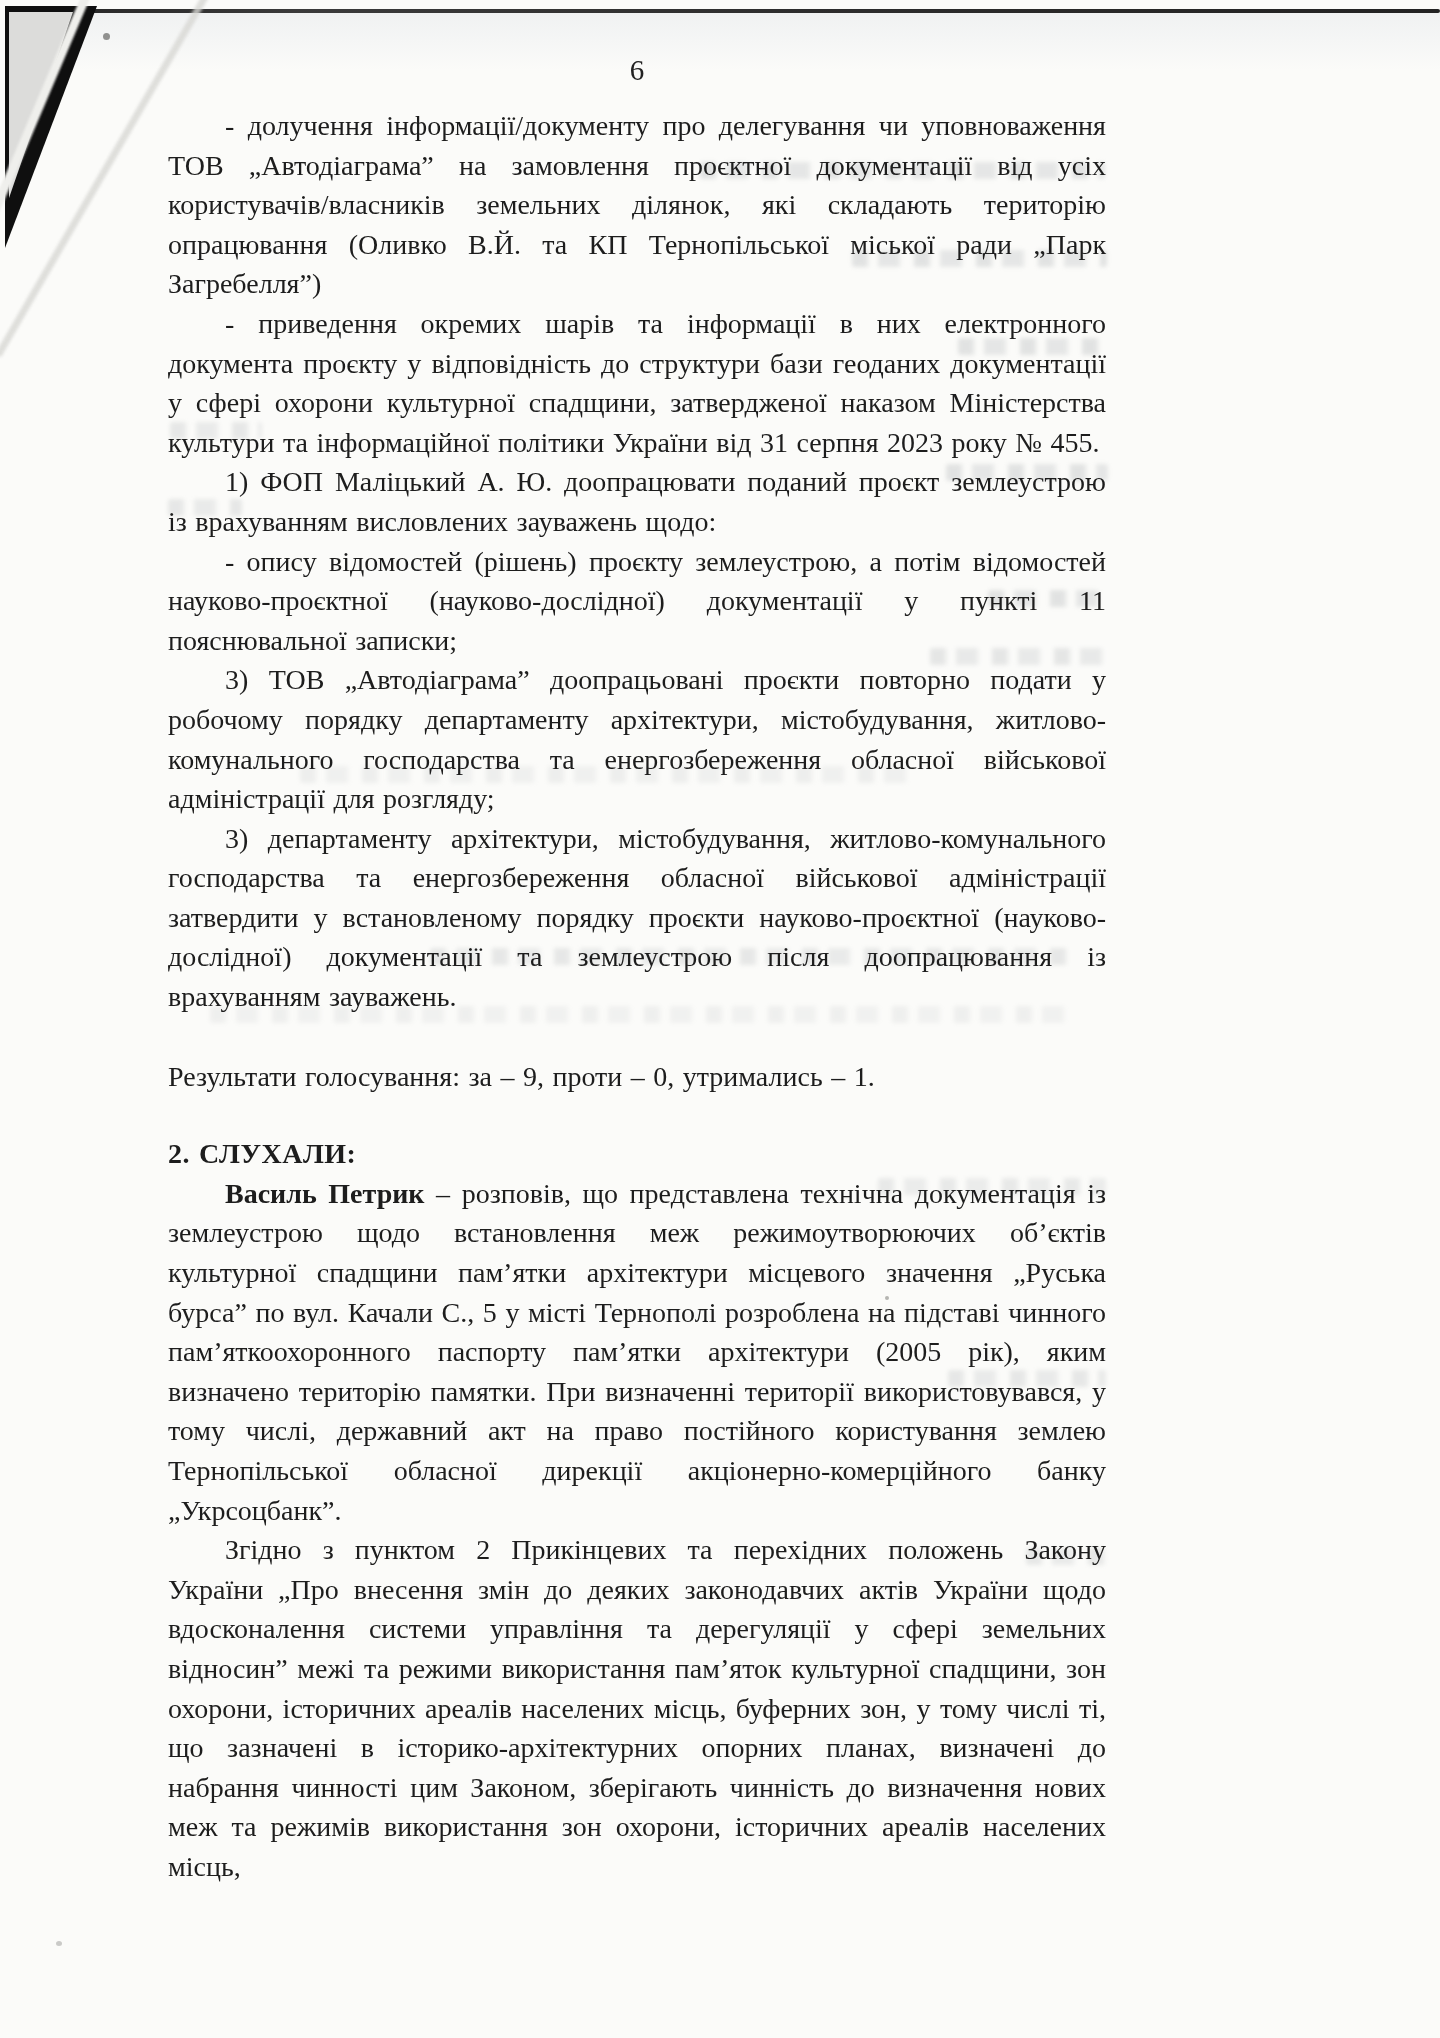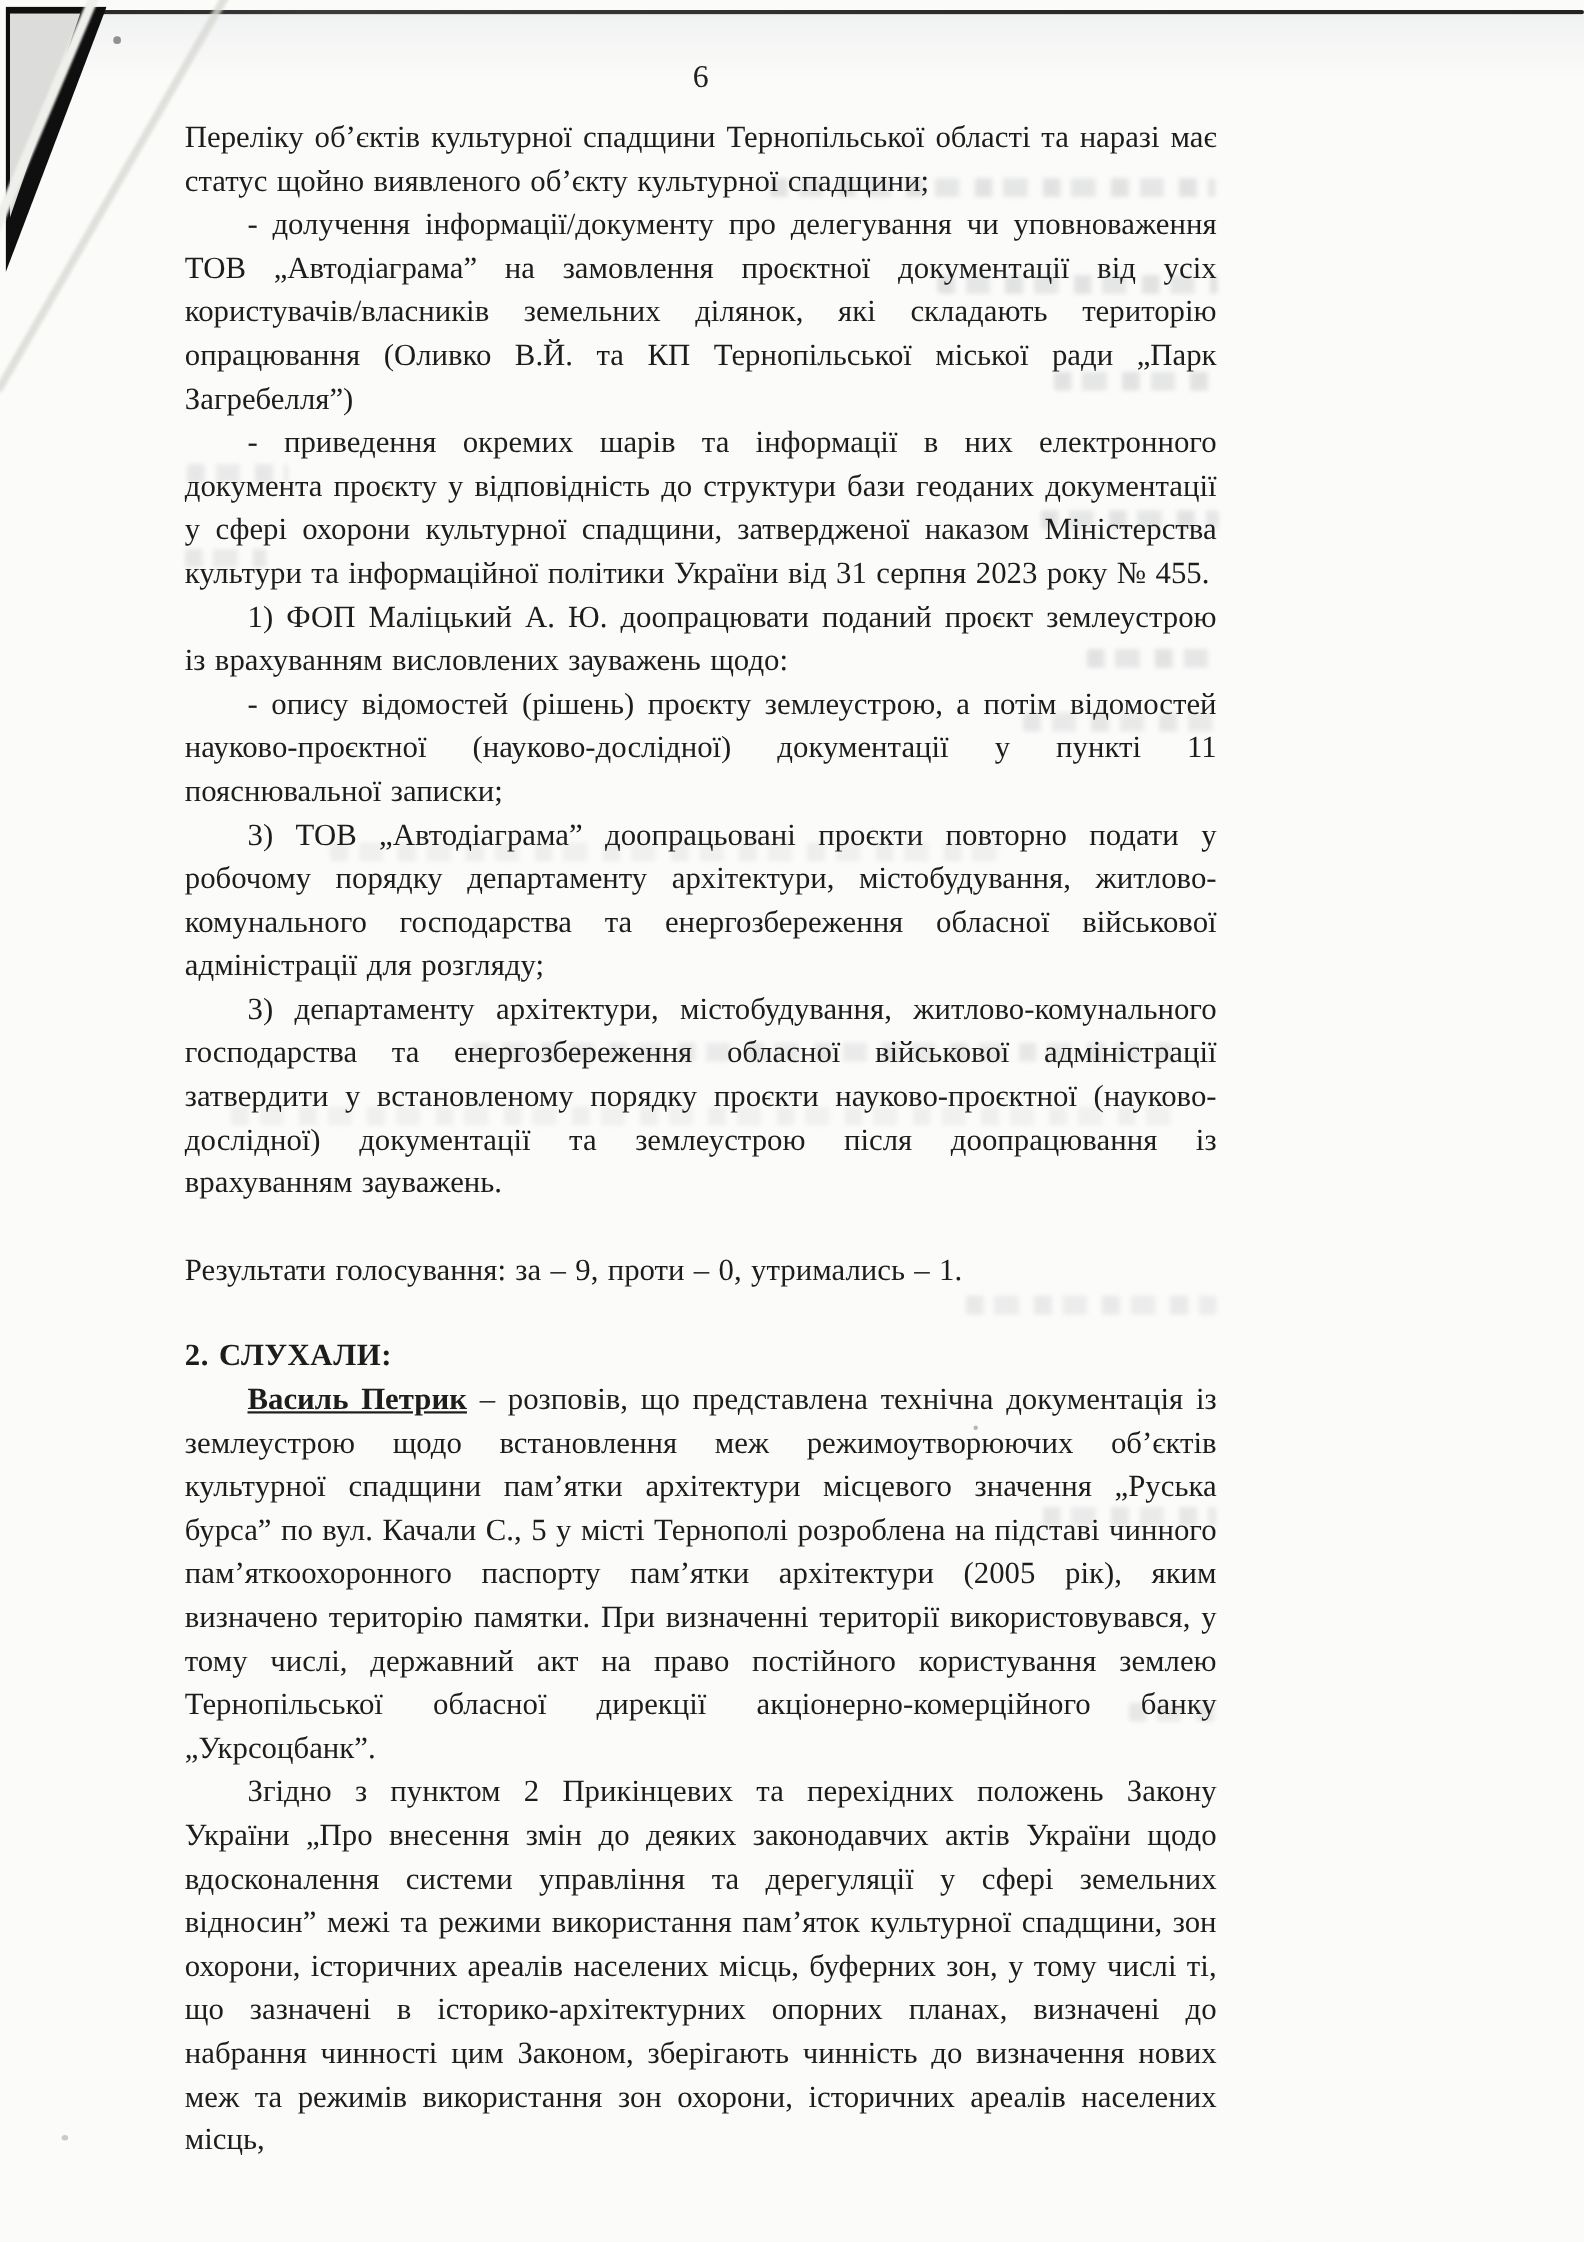--- a/index.html
+++ b/index.html
@@ -66,21 +66,21 @@
   }
   .body-block{
     position:absolute;top:106px;left:168px;width:938px;
     font-size:28px;line-height:39.6px;
     word-spacing:1.5px;
   }
   .para{margin:0;text-align:justify;}
   .indent{text-indent:57px;}
   .vote{margin-top:40px;font-family:Liberation Serif, serif;}
   .heading{margin-top:38px;font-weight:bold;letter-spacing:.5px;}
-  .bold{font-weight:bold;text-decoration:underline;}
+  .bold{font-weight:bold;}
 </style>
 </head>
 <body>
 
 <div class="page">
 
   <div class="top-edge-line"></div>
   <div class="top-shade"></div>
   <div class="corner-wedge"></div>
   <div class="corner-wedge-inner"></div>
@@ -101,21 +101,20 @@
   <div class="bleed" style="top:766px;left:300px;width:620px;opacity:.2;"></div>
   <div class="bleed" style="top:948px;left:430px;width:640px;opacity:.3;"></div>
   <div class="bleed" style="top:1006px;left:210px;width:860px;opacity:.18;"></div>
   <div class="bleed" style="top:1178px;left:878px;width:228px;opacity:.28;"></div>
   <div class="bleed" style="top:1370px;left:948px;width:158px;opacity:.3;"></div>
   <div class="bleed" style="top:1548px;left:1026px;width:82px;opacity:.3;"></div>
 
   <div class="page-number">6</div>
 
   <div class="body-block">
-    <p class="para">Переліку об’єктів культурної спадщини Тернопільської області та наразі має статус щойно виявленого об’єкту культурної спадщини;</p>
     <p class="para indent">- долучення інформації/документу про делегування чи уповноваження ТОВ „Автодіаграма” на замовлення проєктної документації від усіх користувачів/власників земельних ділянок, які складають територію опрацювання (Оливко В.Й. та КП Тернопільської міської ради „Парк Загребелля”)</p>
     <p class="para indent">- приведення окремих шарів та інформації в них електронного документа проєкту у відповідність до структури бази геоданих документації у сфері охорони культурної спадщини, затвердженої наказом Міністерства культури та інформаційної політики України від 31 серпня 2023 року № 455.</p>
     <p class="para indent">1) ФОП Маліцький А. Ю. доопрацювати поданий проєкт землеустрою із врахуванням висловлених зауважень щодо:</p>
     <p class="para indent">- опису відомостей (рішень) проєкту землеустрою, а потім відомостей науково-проєктної (науково-дослідної) документації у пункті 11 пояснювальної записки;</p>
     <p class="para indent">3) ТОВ „Автодіаграма” доопрацьовані проєкти повторно подати у робочому порядку департаменту архітектури, містобудування, житлово-комунального господарства та енергозбереження обласної військової адміністрації для розгляду;</p>
     <p class="para indent">3) департаменту архітектури, містобудування, житлово-комунального господарства та енергозбереження обласної військової адміністрації затвердити у встановленому порядку проєкти науково-проєктної (науково-дослідної) документації та землеустрою після доопрацювання із врахуванням зауважень.</p>
 
     <p class="para vote">Результати голосування: за – 9, проти – 0, утримались – 1.</p>
 
     <p class="para heading">2. СЛУХАЛИ:</p>

